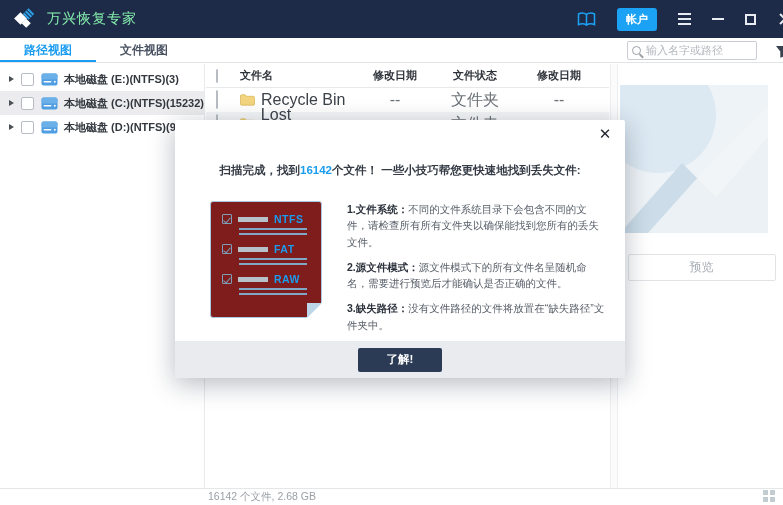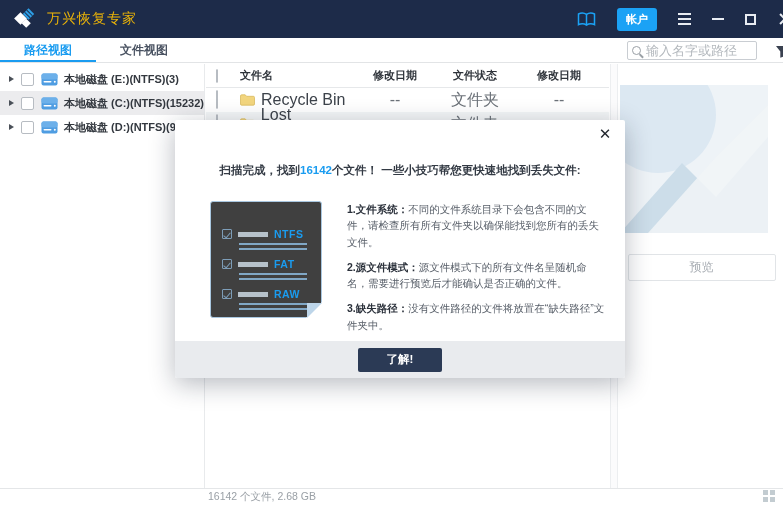--- a/index.html
+++ b/index.html
@@ -5,21 +5,21 @@
   * { margin:0; padding:0; box-sizing:border-box; }
   html,body { width:783px; height:505px; }
   body {
     position:relative; overflow:hidden; background:#fff;
     font-family:"Liberation Sans","DejaVu Sans",sans-serif;
   }
   
   .titlebar { position:absolute; top:0; left:0; right:0; height:38px; background:#1d2b49;
     display:flex; align-items:center; padding-left:12px; }
   .logo { width:26px; height:26px; margin-right:9px; }
-  .app-title { color:#eab308; font-size:14px; letter-spacing:1px; }
+  .app-title { color:#86efac; font-size:14px; letter-spacing:1px; }
   .tb-right { margin-left:auto; display:flex; align-items:center; gap:21px; }
   .book-icon svg { display:block; }
   .account-btn { background:#1ba2f5; color:#fff; font-size:11px; font-weight:bold;
     border:none; border-radius:3px; padding:4px 9px; cursor:pointer; }
   .hamburger { display:flex; flex-direction:column; gap:3px; cursor:pointer; }
   .hamburger i { display:block; width:13px; height:2px; background:#e8ecf2; }
   .min-btn { width:12px; height:2px; background:#e8ecf2; cursor:pointer; }
   .max-btn { width:11px; height:11px; border:2px solid #e8ecf2; cursor:pointer; }
   .close-partial { width:6px; height:14px; overflow:hidden; position:relative; cursor:pointer; }
   .close-partial i, .close-partial b { position:absolute; left:1px; top:6px; width:14px; height:2px; background:#e8ecf2; }
@@ -28,22 +28,22 @@
   .tabbar { position:absolute; top:38px; left:0; right:0; height:25px; background:#fff;
     border-bottom:1px solid #e2e4e6; display:flex; align-items:stretch; }
   .tab { display:flex; align-items:center; justify-content:center; width:96px;
     font-size:12px; font-weight:bold; color:#4a5362; cursor:pointer; }
   .tab.active { color:#1a9cf0; box-shadow:inset 0 -2px 0 #1a9cf0; }
   .search-box { position:absolute; right:26px; top:3px; width:130px; height:19px;
     border:1px solid #c9cdd2; border-radius:2px; display:flex; align-items:center; padding:0 4px; background:#fff; }
   .mag { width:9px; height:9px; border:1.5px solid #9aa0a6; border-radius:50%; position:relative; margin-right:5px; flex:none; }
   .mag::after { content:""; position:absolute; width:5px; height:1.5px; background:#9aa0a6;
     transform:rotate(45deg); right:-4px; bottom:-2px; }
-  .search-box input { border:none; outline:none; width:100%; font-size:13px; color:#333;
-    font-family:Liberation Sans, sans-serif; }
+  .search-box input { border:none; outline:none; width:100%; font-size:11px; color:#333;
+    font-family:Liberation Mono, monospace; }
   .search-box input::placeholder { color:#b3b8bd; }
   .funnel { position:absolute; right:-6px; top:6px; }
   
   .sidebar { position:absolute; top:64px; left:0; width:205px; bottom:17px; background:#fff;
     border-right:1px solid #e8eaec; padding-top:3px; }
   .tree-item { display:flex; align-items:center; height:24px; padding-left:9px;
     font-size:11px; font-weight:bold; color:#33383f; cursor:pointer; }
   .tree-item.selected { background:#ececee; }
   .tri { width:0; height:0; border-top:3.5px solid transparent; border-bottom:3.5px solid transparent;
     border-left:5px solid #4a5058; margin-right:7px; flex:none; cursor:pointer; }
@@ -78,22 +78,22 @@
     grid-template-columns:5px 5px; grid-template-rows:5px 5px; gap:2px; cursor:nwse-resize; }
   .grip i { background:#c3ccd1; }
   
   .dialog { position:absolute; left:175px; top:120px; width:450px; height:258px; background:#fff;
     border-radius:2px; box-shadow:0 6px 26px rgba(15,25,45,.30); z-index:10; }
   .dlg-close { position:absolute; top:7px; right:13px; width:14px; height:14px; cursor:pointer;
     font-size:15px; font-weight:bold; color:#1f242b; line-height:14px; text-align:center; }
   .dlg-title { margin-top:43px; text-align:center; font-size:11.5px; font-weight:bold; color:#333a44; }
   .dlg-title .count { color:#1a9cf0; }
   .dlg-body { display:flex; padding:23px 18px 0 35px; }
-  .paper { width:112px; height:117px; flex:none; background:#404040; border:1px solid #a9c7e0;
-    border-radius:3px; position:relative; padding:26px 0 0 11px; }
+  .paper { width:112px; height:117px; flex:none; background:#7f1d1d; border:1px solid #a9c7e0;
+    border-radius:3px; position:relative; padding:11px 0 0 11px; }
   .paper .fold-cover { position:absolute; right:-1px; bottom:-1px; width:0; height:0;
     border-left:16px solid transparent; border-bottom:16px solid #fff; }
   .paper .fold { position:absolute; right:-1px; bottom:-1px; width:0; height:0;
     border-right:15px solid transparent; border-top:15px solid #bdd5e9; }
   .fs-row { margin-bottom:8px; }
   .fs-top { display:flex; align-items:center; gap:6px; }
   .fs-check { width:10px; height:10px; border:1.5px solid #7d9db8; border-radius:1px; position:relative; flex:none; }
   .fs-check::after { content:""; position:absolute; left:2px; top:0.5px; width:3px; height:6px;
     border-right:1.5px solid #7d9db8; border-bottom:1.5px solid #7d9db8; transform:rotate(40deg); }
   .fs-bar { width:30px; height:5px; background:#b6c1ca; flex:none; }

